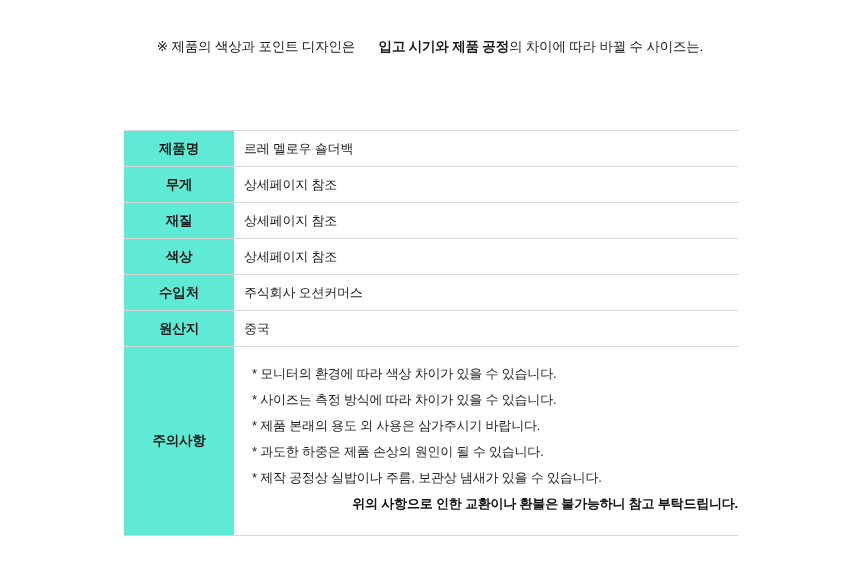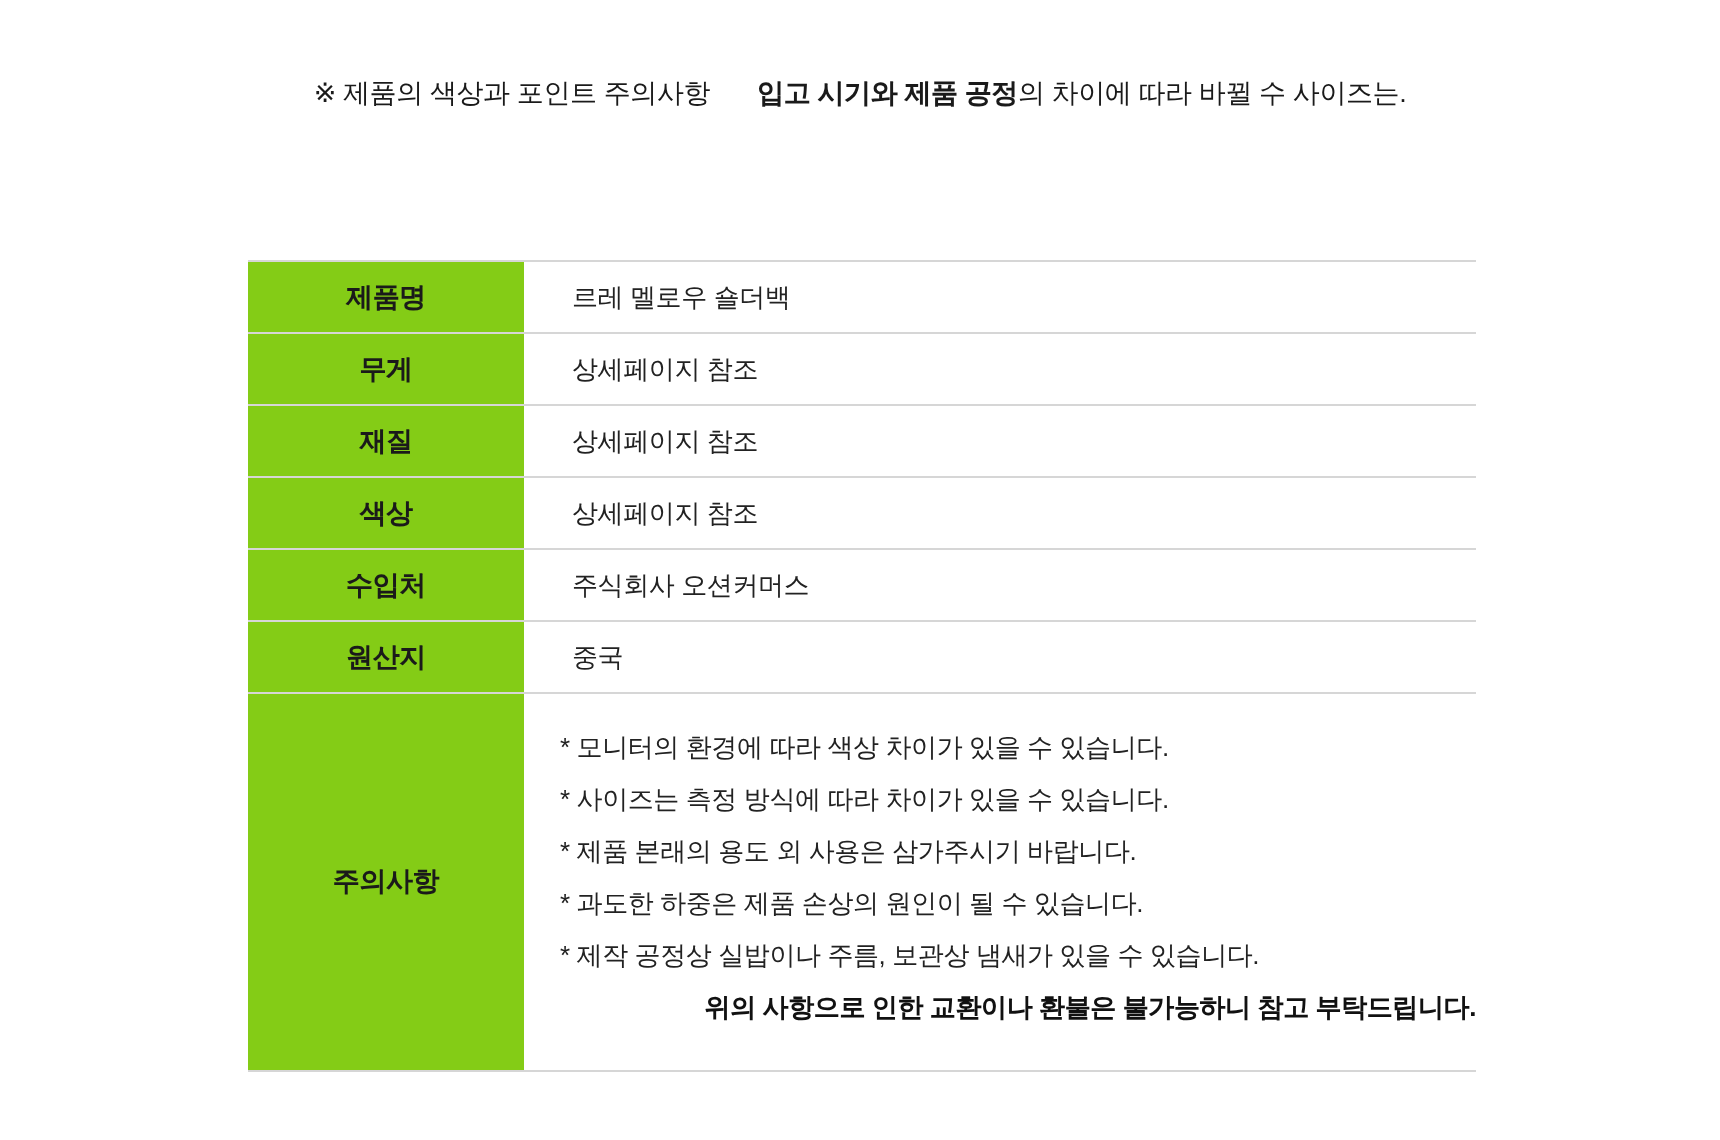--- a/index.html
+++ b/index.html
@@ -42,32 +42,32 @@
     border-collapse: collapse;
     table-layout: fixed;
   }
   .spec-table td {
     border-top: 1px solid #d6d6d6;
     border-bottom: 1px solid #d6d6d6;
     padding: 0;
     vertical-align: middle;
   }
   .spec-table tr td.label {
-    width: 138px;
-    background: #84cc16;
+    width: 110px;
+    background: #5eead4;
     text-align: center;
     font-weight: bold;
     font-size: 13.5px;
     color: #1a1a1a;
     height: 35px;
     letter-spacing: -0.2px;
     border-right: 0;
   }
   .spec-table tr td.value {
-    padding-left: 24px;
+    padding-left: 10px;
     font-size: 13px;
     color: #222222;
     height: 35px;
     letter-spacing: -0.2px;
   }
   .spec-table tr.notes td.label {
     vertical-align: middle;
     height: auto;
     padding: 16px 0;
   }
@@ -88,21 +88,21 @@
     color: #111111;
     text-align: right;
   }
 </style>
 </head>
 <body>
 
 <div class="page">
 
   <div class="notice">
-    <span>※ 제품의 색상과 포인트 주의사항 </span><span class="bold">입고 시기와 제품 공정</span><span>의 차이에 따라 바뀔 수 사이즈는.</span>
+    <span>※ 제품의 색상과 포인트 디자인은 </span><span class="bold">입고 시기와 제품 공정</span><span>의 차이에 따라 바뀔 수 사이즈는.</span>
   </div>
 
   <table class="spec-table">
     <tbody>
       <tr>
         <td class="label">제품명</td>
         <td class="value">르레 멜로우 숄더백</td>
       </tr>
       <tr>
         <td class="label">무게</td>

